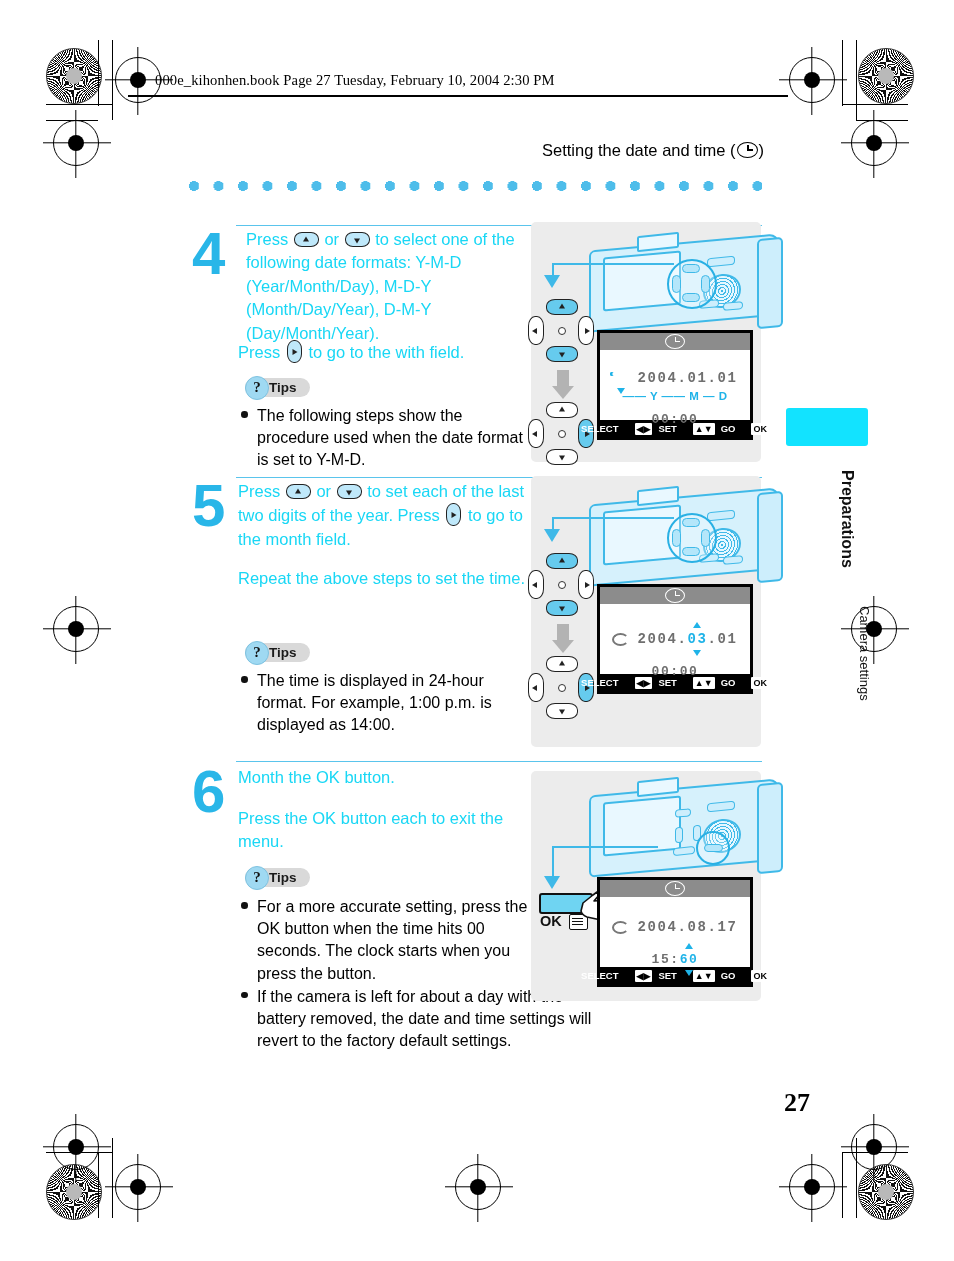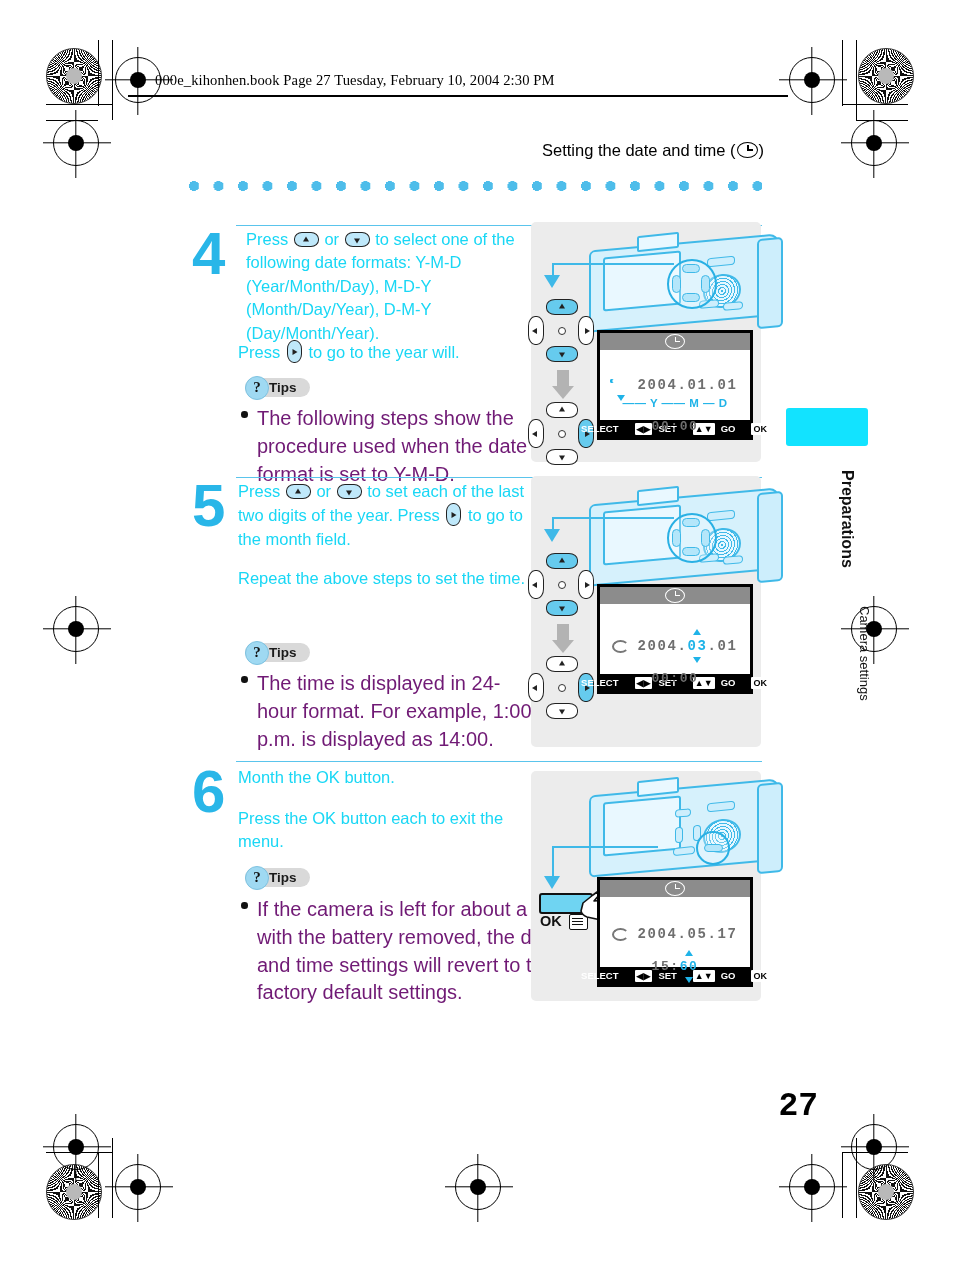--- a/index.html
+++ b/index.html
@@ -64,21 +64,21 @@
 
   
   .tipsbar{position:absolute;display:flex;align-items:center;}
   .tipspill{height:19px;background:#d9d9d9;border-radius:10px;display:flex;align-items:center;
       padding:0 13px 0 24px;font-size:13.5px;font-weight:bold;color:#1a1a1a;}
   .tipsq{position:absolute;left:0;top:-2px;width:22px;height:22px;border-radius:50%;
       background:#9fd9f2;border:1px solid #7ec2e0;}
   .tipsq span{position:absolute;left:50%;top:50%;transform:translate(-50%,-52%);
       font-size:15px;font-weight:bold;color:#111;font-family:"Liberation Serif",serif;}
 
-  .bullets{position:absolute;font-size:20px;line-height:1.39;color:#701a75;}
+  .bullets{position:absolute;font-size:16px;line-height:1.39;color:#000000;}
   .bullets .li{position:relative;padding-left:17px;margin-bottom:1px;}
   .bullets .li:before{content:"";position:absolute;left:1px;top:6px;width:6.5px;height:6.5px;
       border-radius:50%;background:#111;}
 
   
   .panel{position:absolute;background:#ececec;border-radius:5px;}
 
   
   .cam{position:absolute;}
   .cam .body{position:absolute;left:0;top:10px;width:186px;height:78px;
@@ -127,21 +127,21 @@
       border-right:11px solid transparent;border-top:13px solid #b3b3b3;}
   .graystem{position:absolute;width:12px;background:#b3b3b3;}
 
   
   .screen{position:absolute;background:#000;padding:3px;box-sizing:border-box;}
   .scr-inner{background:#fff;height:100%;display:flex;flex-direction:column;}
   .scr-title{height:17px;background:#8c8c8c;display:flex;align-items:center;justify-content:center;}
   .scr-clock{width:18px;height:13px;border:1.7px solid #fff;border-radius:50%;position:relative;}
   .scr-clock:before{content:"";position:absolute;left:50%;top:1.5px;width:1.4px;height:5px;background:#fff;}
   .scr-clock:after{content:"";position:absolute;left:50%;top:5.5px;width:5px;height:1.4px;background:#fff;}
-  .scr-body{flex:1;background:#fff;position:relative;margin-top:7px;}
+  .scr-body{flex:1;background:#fff;position:relative;}
   .dateline{position:absolute;left:0;right:0;display:flex;align-items:center;justify-content:center;
       font-family:"Liberation Mono",monospace;font-size:14px;letter-spacing:1.6px;color:#6f6f6f;font-weight:bold;}
   .timeline{position:absolute;left:0;right:0;text-align:center;
       font-family:"Liberation Mono",monospace;font-size:13px;letter-spacing:1.6px;color:#6f6f6f;font-weight:bold;}
   .hl{color:#1fb3e8;}
   .caret{position:relative;display:inline-block;}
   .caret:before,.caret:after{content:"";position:absolute;left:50%;transform:translateX(-50%);
       width:0;height:0;border-left:4.5px solid transparent;border-right:4.5px solid transparent;}
   .caret:before{top:-9px;border-bottom:6px solid #1fb3e8;}
   .caret:after{bottom:-9px;border-top:6px solid #1fb3e8;}
@@ -164,22 +164,22 @@
       background:#fff;}
   .okicon:before{content:"";position:absolute;left:2px;top:2.5px;width:11px;height:1.4px;background:#111;
       box-shadow:0 3px 0 #111,0 6px 0 #111;}
 
   
   .tab{position:absolute;right:86px;top:408px;width:82px;height:38px;background:#12e3ff;border-radius:3px;}
   .vtext{position:absolute;writing-mode:vertical-rl;white-space:nowrap;}
   .vtitle{font-size:16px;font-weight:bold;color:#111;}
   .vsub{font-size:13px;color:#111;}
 
-  .pageno{position:absolute;right:136px;top:1088px;font-size:33px;font-weight:bold;
-      font-family:Liberation Mono, monospace;}
+  .pageno{position:absolute;right:144px;top:1088px;font-size:26px;font-weight:bold;
+      font-family:Liberation Serif, serif;}
 </style>
 </head>
 <body>
 
 <div class="rosette" style="left:46px;top:48px;"></div>
 <div class="rosette" style="left:858px;top:48px;"></div>
 <div class="rosette" style="left:46px;top:1164px;"></div>
 <div class="rosette" style="left:858px;top:1164px;"></div>
 
 <div class="reg" style="left:115px;top:57px;">
@@ -246,21 +246,21 @@
   <span>Press</span>
   <span class="kud kup"></span>
   <span>or</span>
   <span class="kud kdn"></span>
   <span>to select one of the following date formats: Y-M-D (Year/Month/Day), M-D-Y (Month/Day/Year), D-M-Y (Day/Month/Year).</span>
 </div>
 
 <div class="steptext" style="left:238px;top:340px;width:292px;">
   <span>Press</span>
   <span class="kright"></span>
-  <span>to go to the year will.</span>
+  <span>to go to the with field.</span>
 </div>
 
 <div class="tipsbar" style="left:245px;top:378px;">
   <div class="tipspill">
     <div class="tipsq">
         <span>?</span>
       </div>
     <span>Tips</span>
   </div>
 </div>
@@ -442,20 +442,21 @@
 <div class="tipsbar" style="left:245px;top:868px;">
   <div class="tipspill">
     <div class="tipsq">
         <span>?</span>
       </div>
     <span>Tips</span>
   </div>
 </div>
 
 <div class="bullets" style="left:240px;top:896px;width:355px;">
+  <div class="li" style="width:290px;">For a more accurate setting, press the OK button when the time hits 00 seconds. The clock starts when you press the button.</div>
   <div class="li">If the camera is left for about a day with the battery removed, the date and time settings will revert to the factory default settings.</div>
 </div>
 
 <div class="panel" style="left:531px;top:771px;width:230px;height:230px;">
   <div class="cam" style="left:58px;top:6px;width:186px;">
     <div class="body"></div>
     <div class="vf"></div>
     <div class="lcd"></div>
     <div class="grip"></div>
     <div class="spk"></div>
@@ -480,21 +481,21 @@
   </svg>
 
   <div class="screen" style="left:66px;top:106px;width:156px;height:110px;">
     <div class="scr-inner">
       <div class="scr-title">
         <div class="scr-clock"></div>
       </div>
       <div class="scr-body">
         <div class="dateline" style="top:22px;">
           <span class="cyc gray"></span>
-          <span>2004.05.17</span>
+          <span>2004.08.17</span>
         </div>
         <div class="timeline" style="top:55px;">
           <span>15:</span><span class="hl caret">60</span>
         </div>
       </div>
       <div class="scr-foot">
         <span>SELECT</span>
           <span class="dia"></span>
           <span class="fbox">◀▶</span>
         <span>SET</span>

